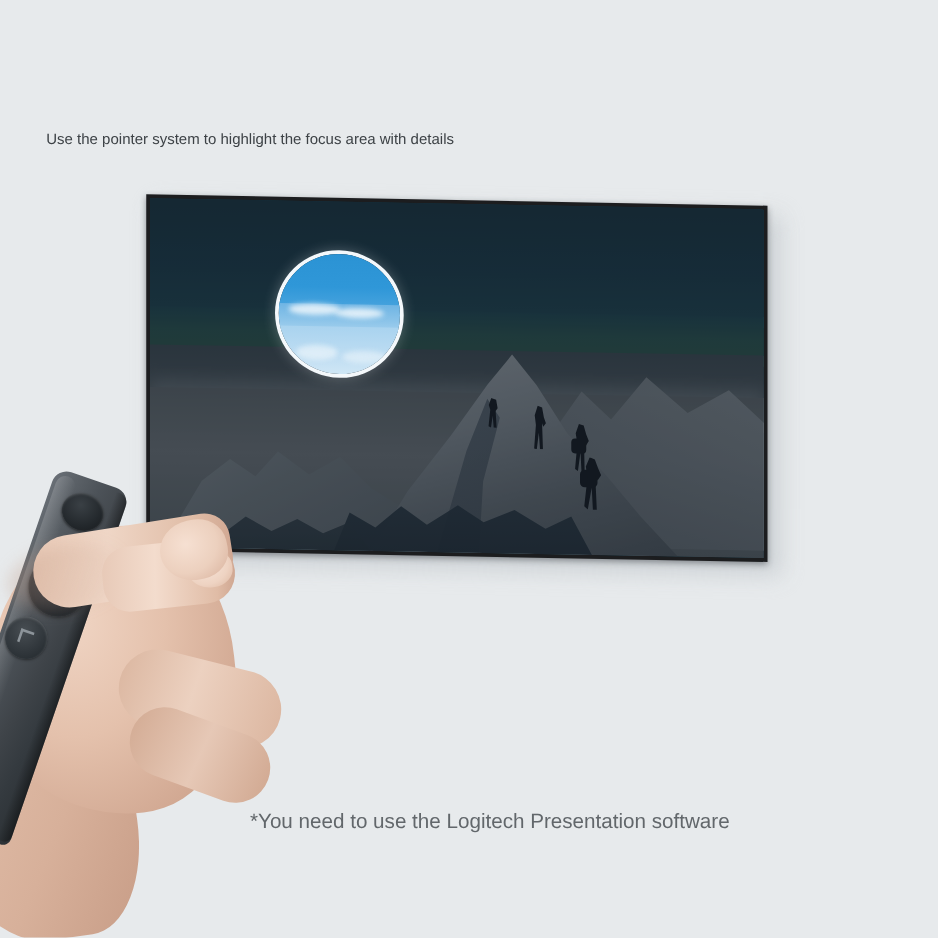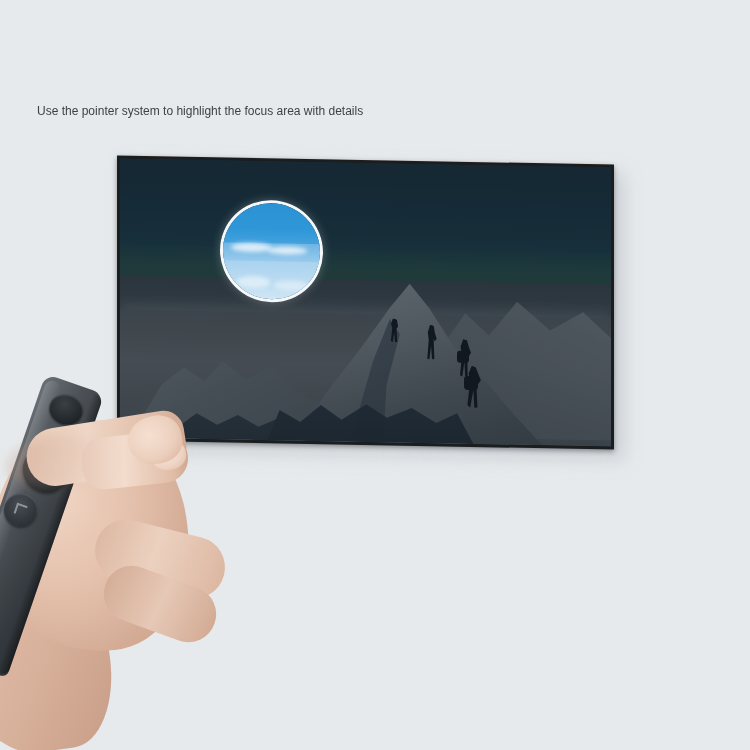--- a/index.html
+++ b/index.html
@@ -328,14 +328,15 @@
     </div>
 
     <div class="skin" id="finger-index"></div>
     <div class="skin" id="knuckle"></div>
     <div class="skin" id="thumb"></div>
     <div class="skin" id="thumb-nail"></div>
     <div class="skin" id="fingertip"></div>
 
   </div>
 
+  <div class="footnote">*You need to use the Logitech Presentation software</div>
 
 </div>
 
 </body></html>

